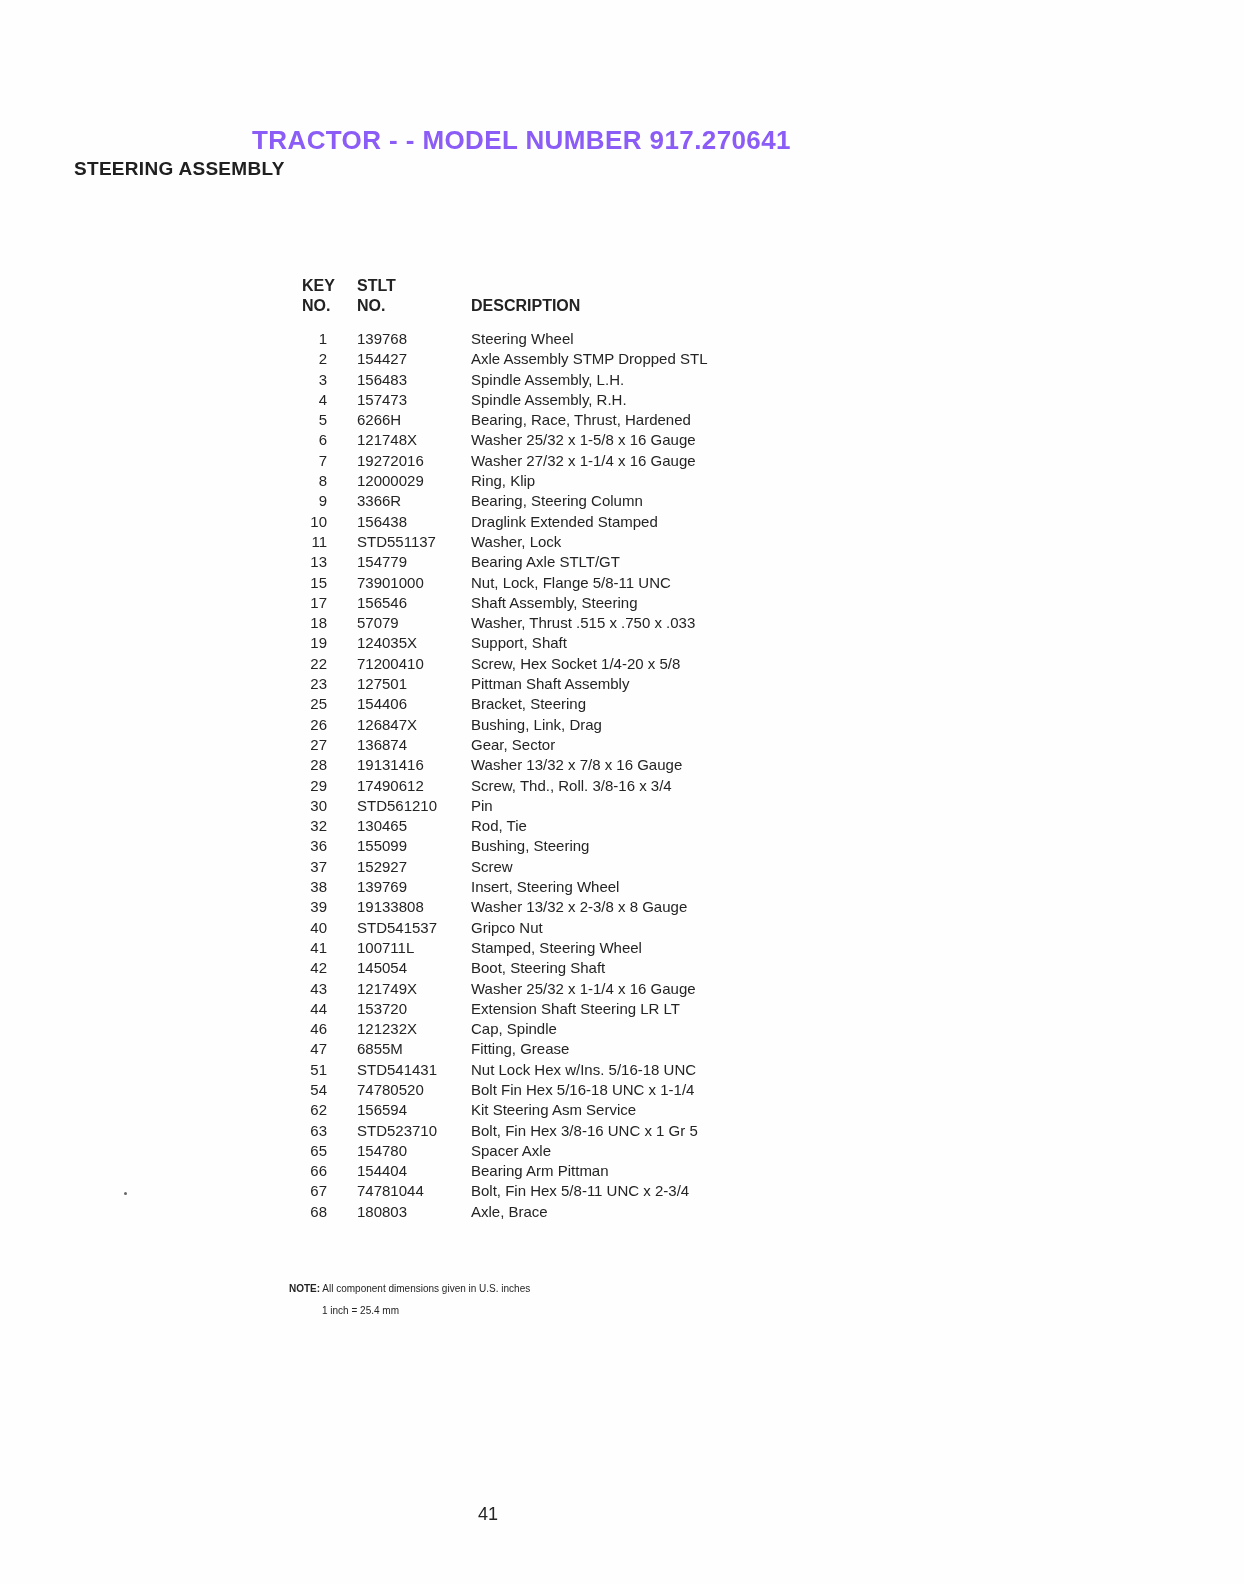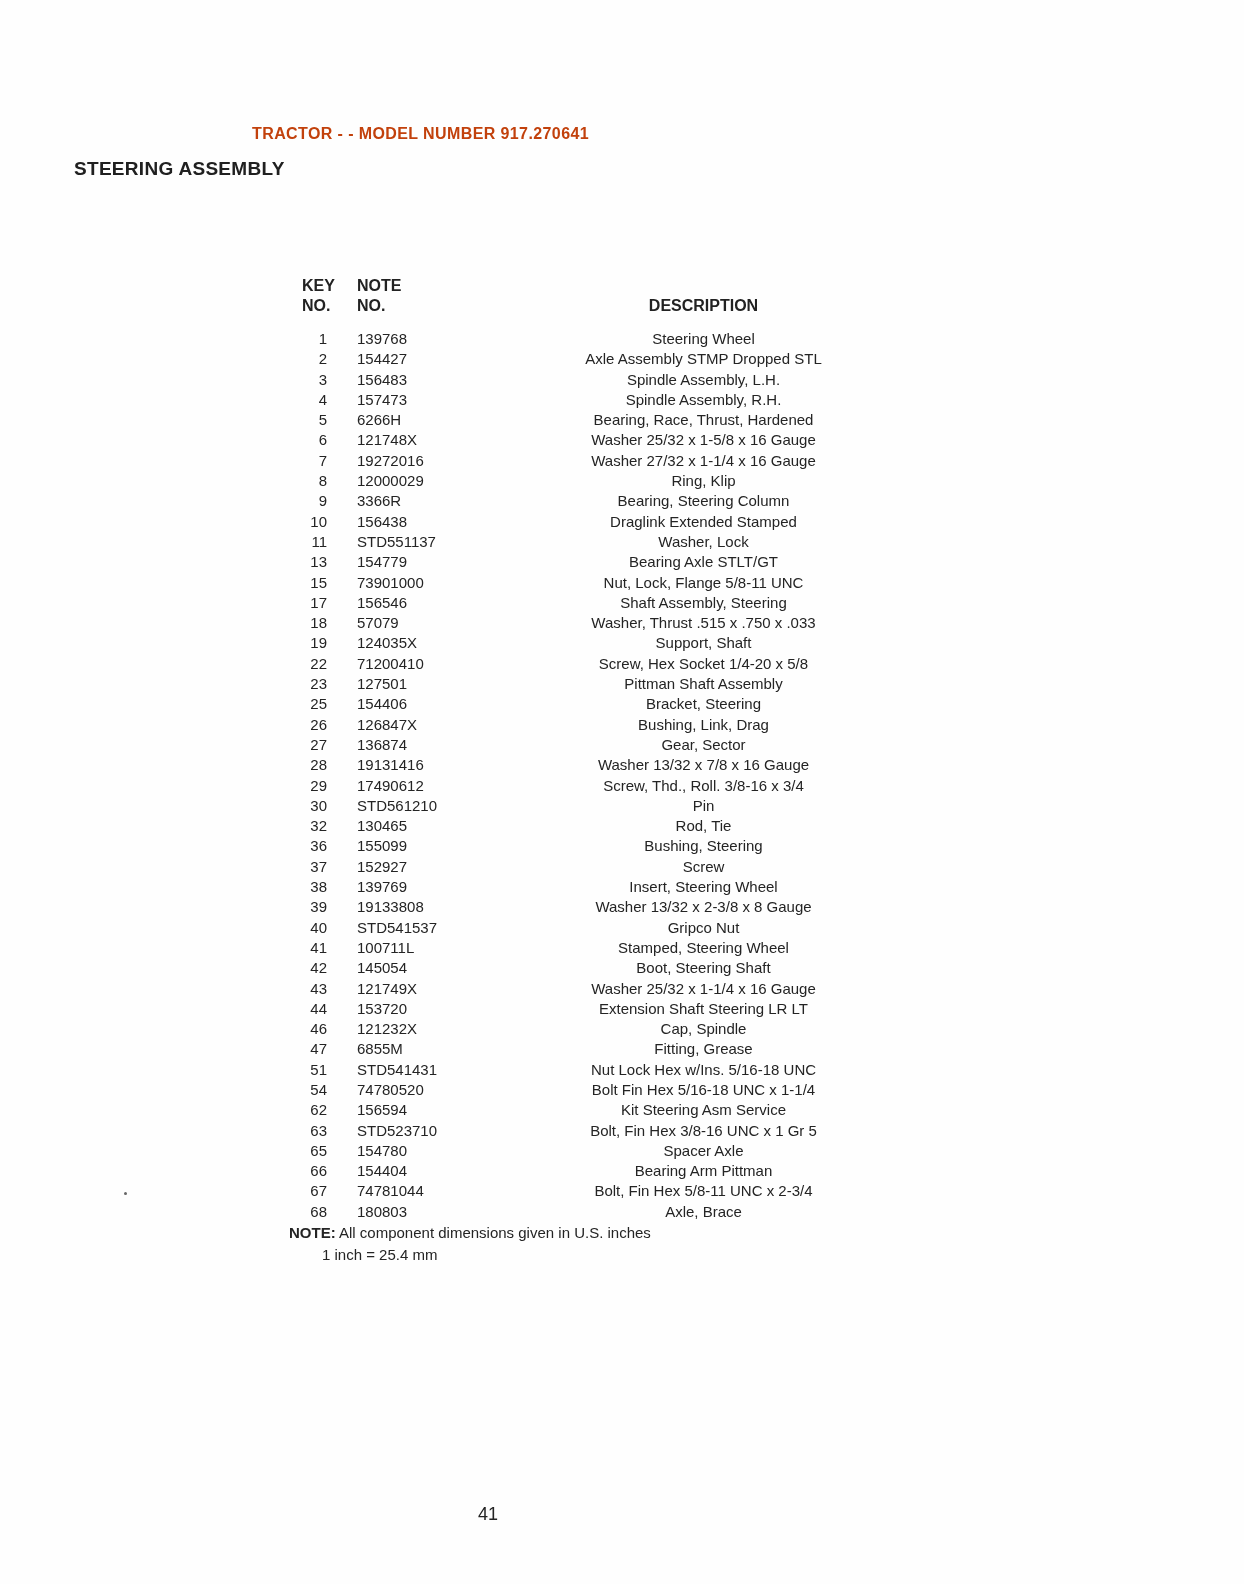--- a/index.html
+++ b/index.html
@@ -11,24 +11,24 @@
     margin: 0 auto;
     background: #fefefe;
     font-family: "Liberation Sans", "DejaVu Sans", sans-serif;
     color: #1c1c1c;
     overflow: hidden;
   }
   .title {
     position: absolute;
     left: 252px;
     top: 125px;
-    font-size: 16px;
+    font-size: 26px;
     font-weight: 700;
     letter-spacing: 0.4px;
-    color: #c2410c;
+    color: #8b5cf6;
   }
   .subtitle {
     position: absolute;
     left: 74px;
     top: 158px;
     font-size: 19px;
     font-weight: 700;
     letter-spacing: 0.3px;
     color: #202020;
   }
@@ -48,32 +48,32 @@
     line-height: 20px;
     color: #222;
   }
   .hrow .c-key { text-align: left; padding-left: 6px; padding-right: 0; }
   .c-key {
     text-align: right;
     padding-right: 5px;
     white-space: nowrap;
   }
   .c-part { padding-left: 25px; white-space: nowrap; }
-  .c-desc { white-space: nowrap; text-align: center; }
+  .c-desc { white-space: nowrap; }
   .tbody { margin-top: 13px; }
   .trow {
     font-size: 15px;
     line-height: 20.3px;
     color: #242424;
   }
   .note {
     position: absolute;
     left: 289px;
-    top: 1222px;
-    font-size: 15px;
+    top: 1278px;
+    font-size: 10px;
     line-height: 22px;
     color: #242424;
   }
   .note-label { font-weight: 700; }
   .note-line2 { margin-left: 33px; }
   .pageno {
     position: absolute;
     left: 478px;
     top: 1504px;
     font-size: 18px;
@@ -95,21 +95,21 @@
 <div class="page">
 
   <div class="title">TRACTOR - - MODEL NUMBER 917.270641</div>
 
   <div class="subtitle">STEERING ASSEMBLY</div>
 
   <div class="parts-table">
     <div class="thead">
       <div class="hrow">
         <div class="c-key">KEY</div>
-        <div class="c-part">NOTE</div>
+        <div class="c-part">STLT</div>
         <div class="c-desc"></div>
       </div>
       <div class="hrow">
         <div class="c-key">NO.</div>
         <div class="c-part">NO.</div>
         <div class="c-desc">DESCRIPTION</div>
       </div>
     </div>
     <div class="tbody">
         <div class="trow">

